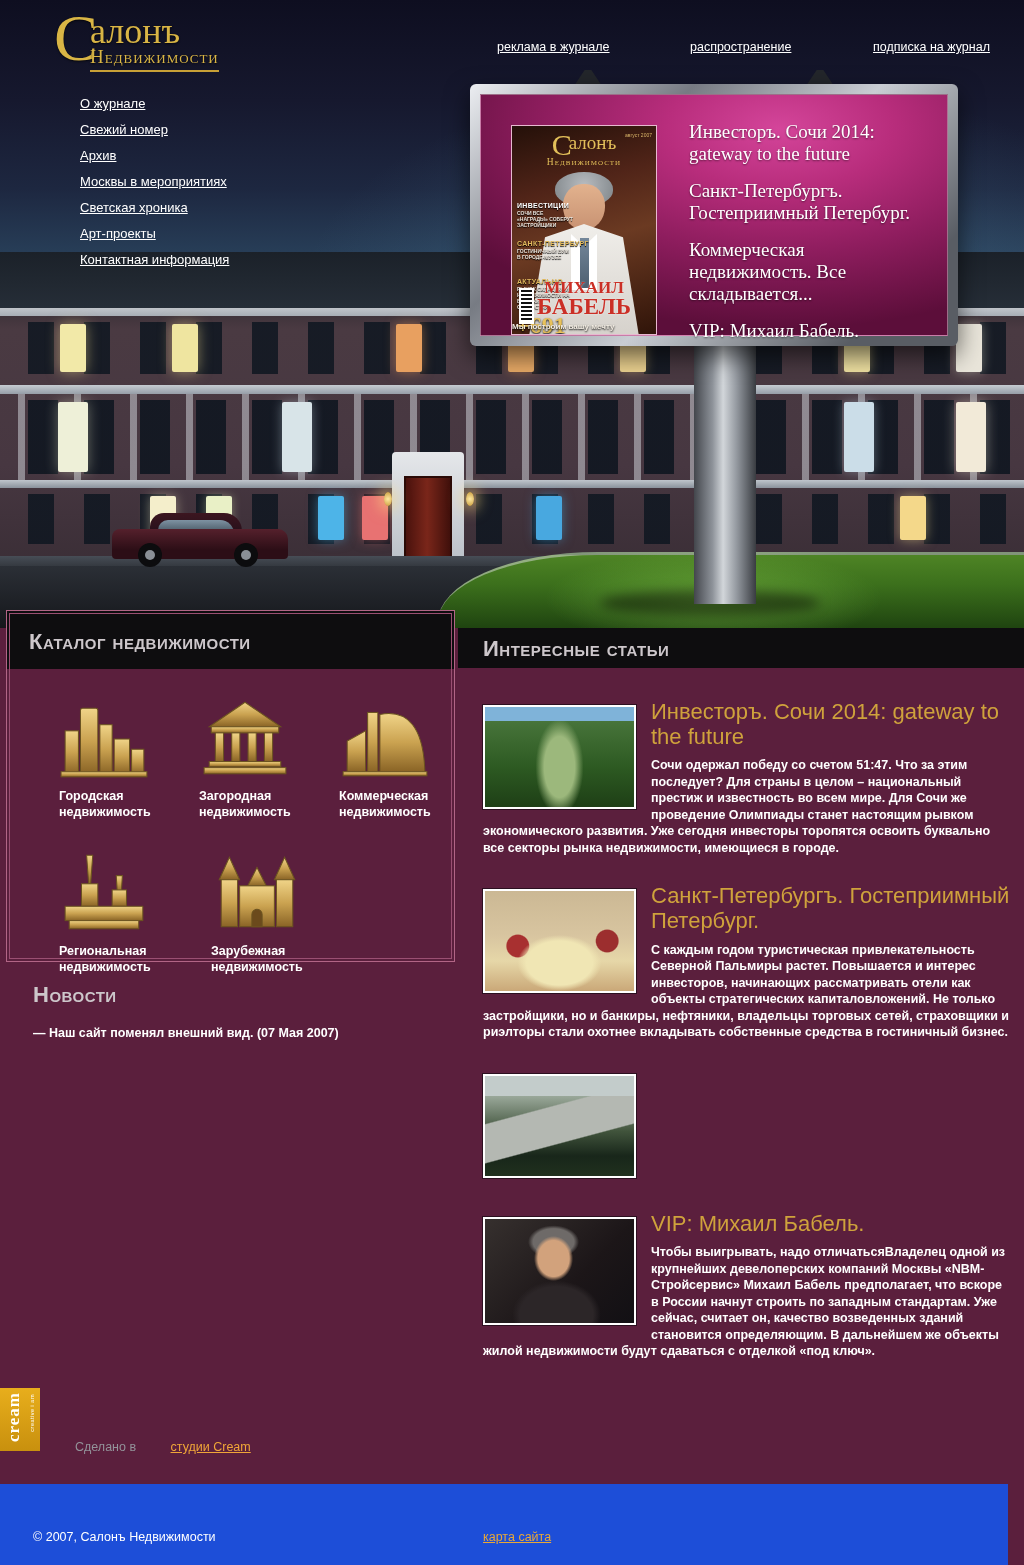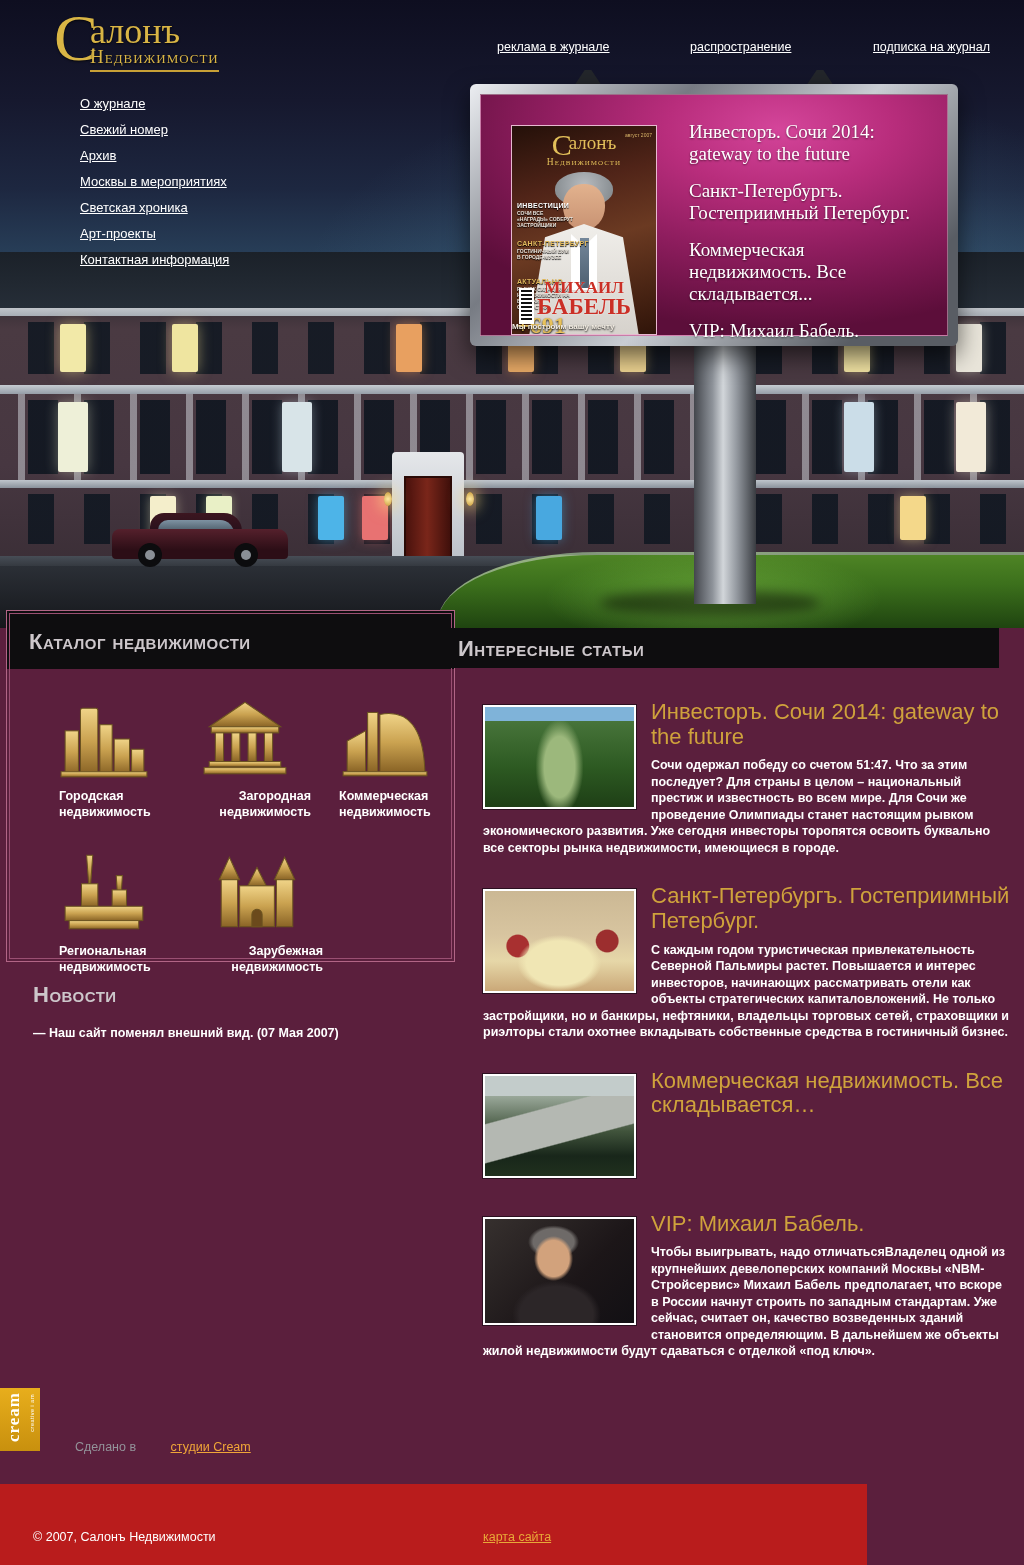--- a/index.html
+++ b/index.html
@@ -133,26 +133,26 @@
   .catalog { position:absolute; left:6px; top:610px; width:449px; height:352px;
     border:1px solid #b26586; background:#5b1f3d; }
   .catalog::after { content:''; position:absolute; inset:2px; border:1px solid #9a4f72; pointer-events:none; }
   .catalog .chead { height:58px; background:#0e0d0f; padding:18px 0 0 22px; }
   .sc-title { font-variant:small-caps; color:#cdc7cb; font-size:22px; font-weight:bold; letter-spacing:.5px; }
   .cat-grid { padding:22px 0 0 24px; }
   .cat-row { display:flex; margin-bottom:26px; }
   .cat-item { cursor:pointer;margin-left:28px; }
   .cat-item .ic { height:88px; display:flex; align-items:flex-end; }
   .cat-item .lbl { margin-top:10px; color:#fff; font-size:12.5px; font-weight:bold; line-height:1.25; width:112px; }
-  .ci-1 { width:124px; } .ci-2 { width:126px;text-align:right; } .ci-3 { width:160px; }
+  .ci-1 { width:124px; } .ci-2 { width:126px; } .ci-3 { width:160px; }
 
   .news { position:absolute; left:33px; top:982px; width:420px; }
   .news .item { margin-top:18px; color:#fff; font-size:12.5px; font-weight:bold; }
 
-  .art-head { position:absolute; left:433px; top:628px; width:566px; height:40px; background:#0e0d0f; padding:8px 0 0 25px; }
+  .art-head { position:absolute; left:458px; top:628px; width:566px; height:40px; background:#0e0d0f; padding:8px 0 0 25px; }
   .articles { position:absolute; left:483px; top:700px; width:528px; }
   .article { margin-bottom:28px; overflow:visible; }
   .article::after { content:''; display:block; clear:both; }
   .thumb { float:left; width:153px; height:104px; margin:5px 15px 6px 0;
     border:2px solid #fff; outline:1px solid #2c0f20; cursor:pointer; }
   .thumb.tall { height:108px; }
   .a-title { color:#cfa23c; font-size:22px; line-height:1.12; margin-bottom:8px; cursor:pointer; }
   .a-body { color:#fff; font-size:12.5px; font-weight:bold; line-height:1.32; }
   .t1 { background:linear-gradient(180deg,#7fb3d9 0 14%, rgba(0,0,0,0) 14%),
         radial-gradient(ellipse 40px 80px at 50% 60%, #9cb87c 0 38%, rgba(0,0,0,0) 60%),
@@ -174,21 +174,21 @@
   .cream-badge { position:absolute; left:0; top:1388px; width:40px; height:63px;
     background:linear-gradient(180deg,#e8ae1c,#c8900e); cursor:pointer; }
   .cream-badge .v { position:absolute; left:4px; top:4px; writing-mode:vertical-rl; transform:rotate(180deg);
     color:#fff; font-family:"Liberation Serif", serif; font-weight:bold; font-size:17px; letter-spacing:1px; }
   .cream-badge .v2 { position:absolute; right:5px; top:6px; writing-mode:vertical-rl; transform:rotate(180deg);
     color:#fff; font-size:5.5px; letter-spacing:.5px; }
   .credit { position:absolute; left:75px; top:1440px; color:#93939a; font-size:12.5px; }
   .credit a { color:#f0a638; text-decoration:underline; cursor:pointer;margin-left:31px; }
   .address { position:absolute; left:483px; top:1408px; color:#93939a; font-size:12.5px; line-height:15px; }
   .address a { color:#f0a638; text-decoration:underline; cursor:pointer; }
-  .footer-bar { position:absolute; left:0; top:1484px; width:867px; height:81px; background:#b91c1c; }
+  .footer-bar { position:absolute; left:0; top:1484px; width:1008px; height:81px; background:#1d4ed8; }
   .footer-bar .copy { position:absolute; left:33px; top:46px; color:#fff; font-size:12.5px; }
   .footer-bar .sitemap { position:absolute; left:483px; top:46px; color:#e8a838; font-size:12.5px;
     text-decoration:underline; cursor:pointer; }
 </style>
 </head>
 <body>
 
 <div class="page">
 
   <div class="scene">
@@ -439,21 +439,20 @@
       <div class="a-title">Инвесторъ. Сочи 2014: gateway to the future</div>
       <div class="a-body">Сочи одержал победу со счетом 51:47. Что за этим последует? Для страны в целом – национальный престиж и известность во всем мире. Для Сочи же проведение Олимпиады станет настоящим рывком экономического развития. Уже сегодня инвесторы торопятся освоить буквально все секторы рынка недвижимости, имеющиеся в городе.</div>
     </div>
     <div class="article">
       <div class="thumb t2"></div>
       <div class="a-title">Санкт-Петербургъ. Гостеприимный Петербург.</div>
       <div class="a-body">С каждым годом туристическая привлекательность Северной Пальмиры растет. Повышается и интерес инвесторов, начинающих рассматривать отели как объекты стратегических капиталовложений. Не только застройщики, но и банкиры, нефтяники, владельцы торговых сетей, страховщики и риэлторы стали охотнее вкладывать собственные средства в гостиничный бизнес.</div>
     </div>
     <div class="article">
       <div class="thumb t3"></div>
-      <div class="a-title">Коммерческая недвижимость. Все складывается…</div>
     </div>
     <div class="article">
       <div class="thumb t4 tall"></div>
       <div class="a-title">VIP: Михаил Бабель.</div>
       <div class="a-body">Чтобы выигрывать, надо отличатьсяВладелец одной из крупнейших девелоперских компаний Москвы «NBM-Стройсервис» Михаил Бабель предполагает, что вскоре в России начнут строить по западным стандартам. Уже сейчас, считает он, качество возведенных зданий становится определяющим. В дальнейшем же объекты жилой недвижимости будут сдаваться с отделкой «под ключ».</div>
     </div>
   </div>
 
   <div class="cream-badge">
     <span class="v">cream</span>

